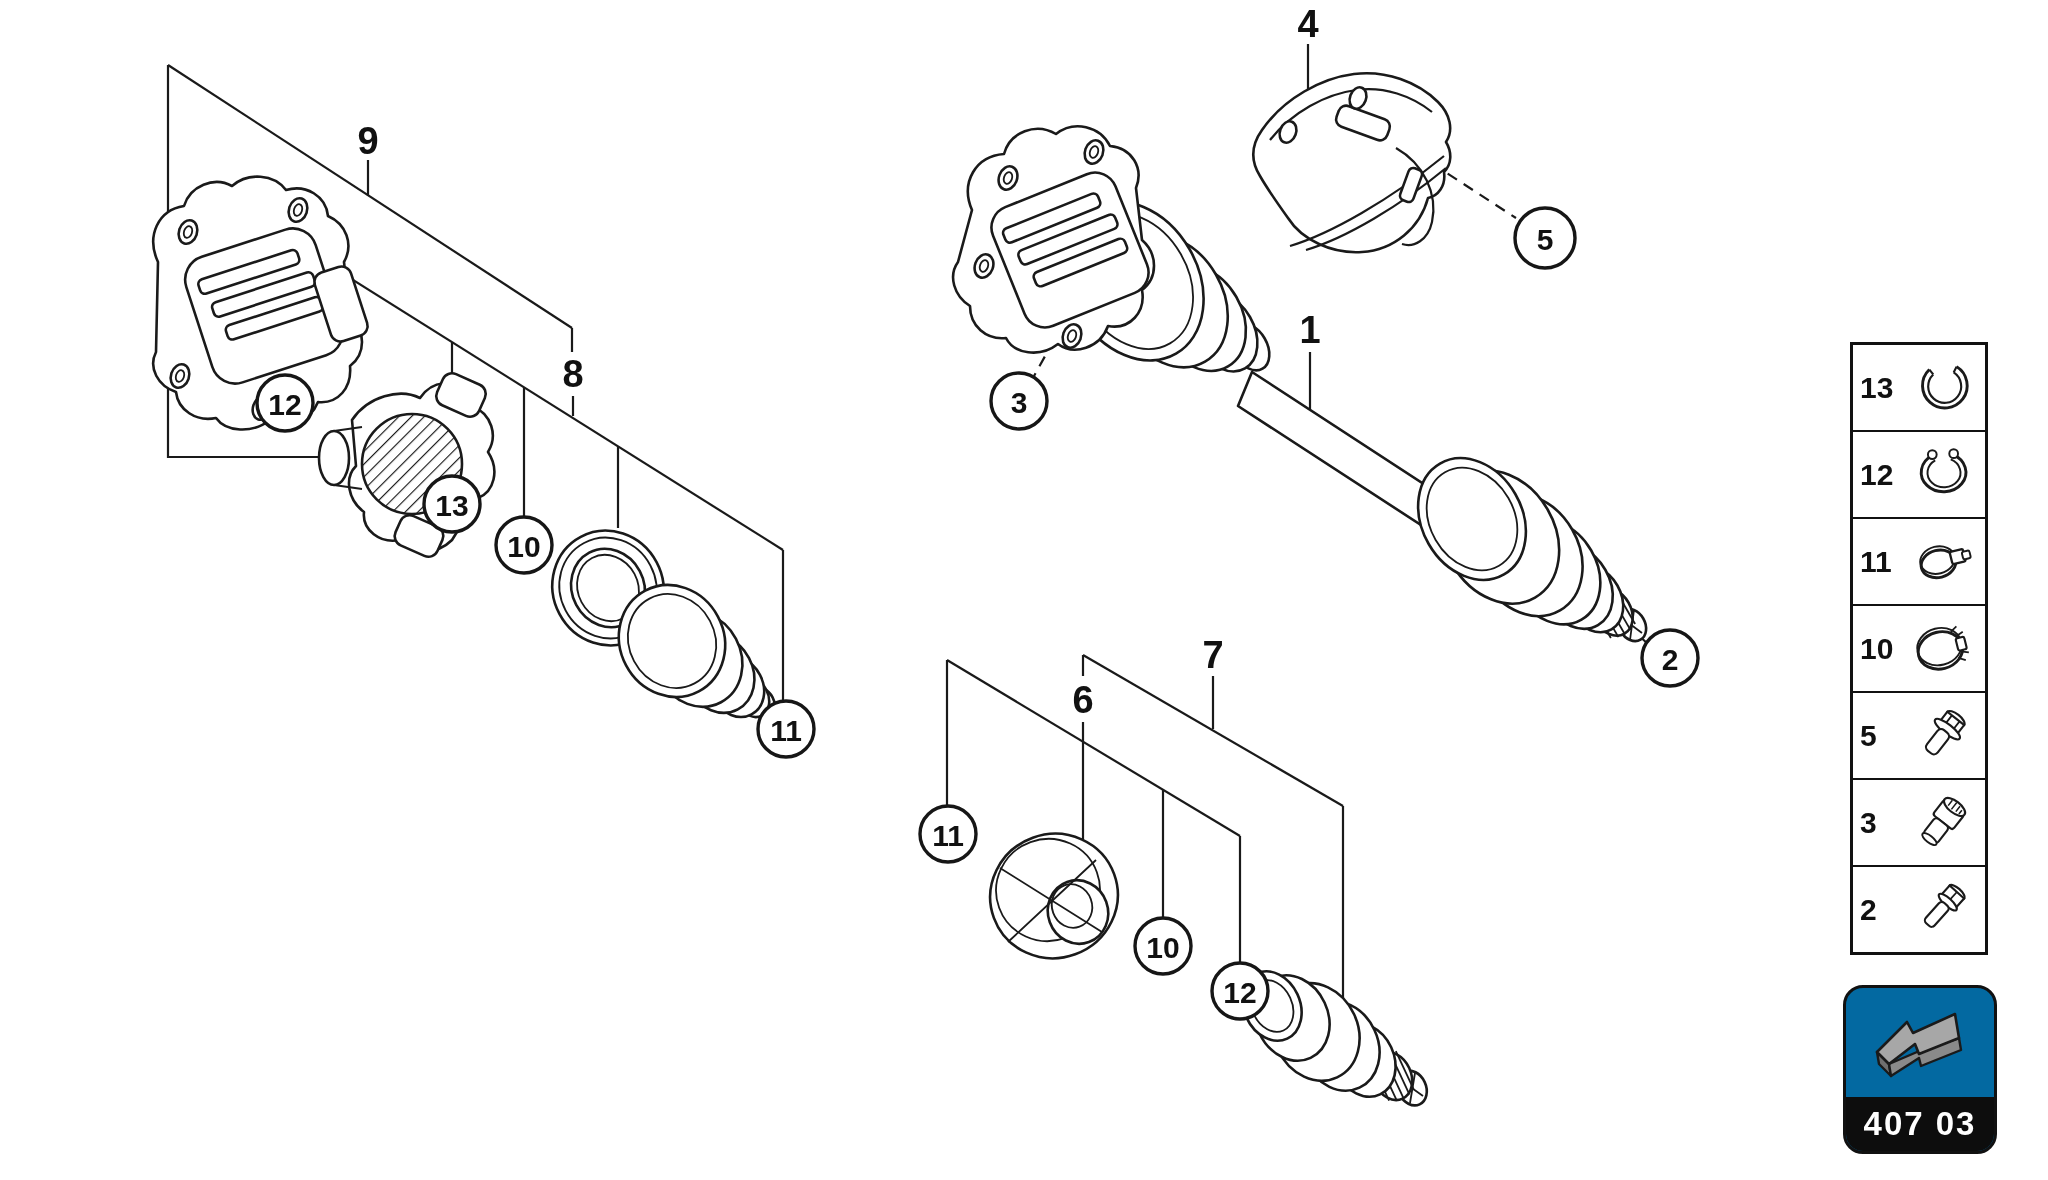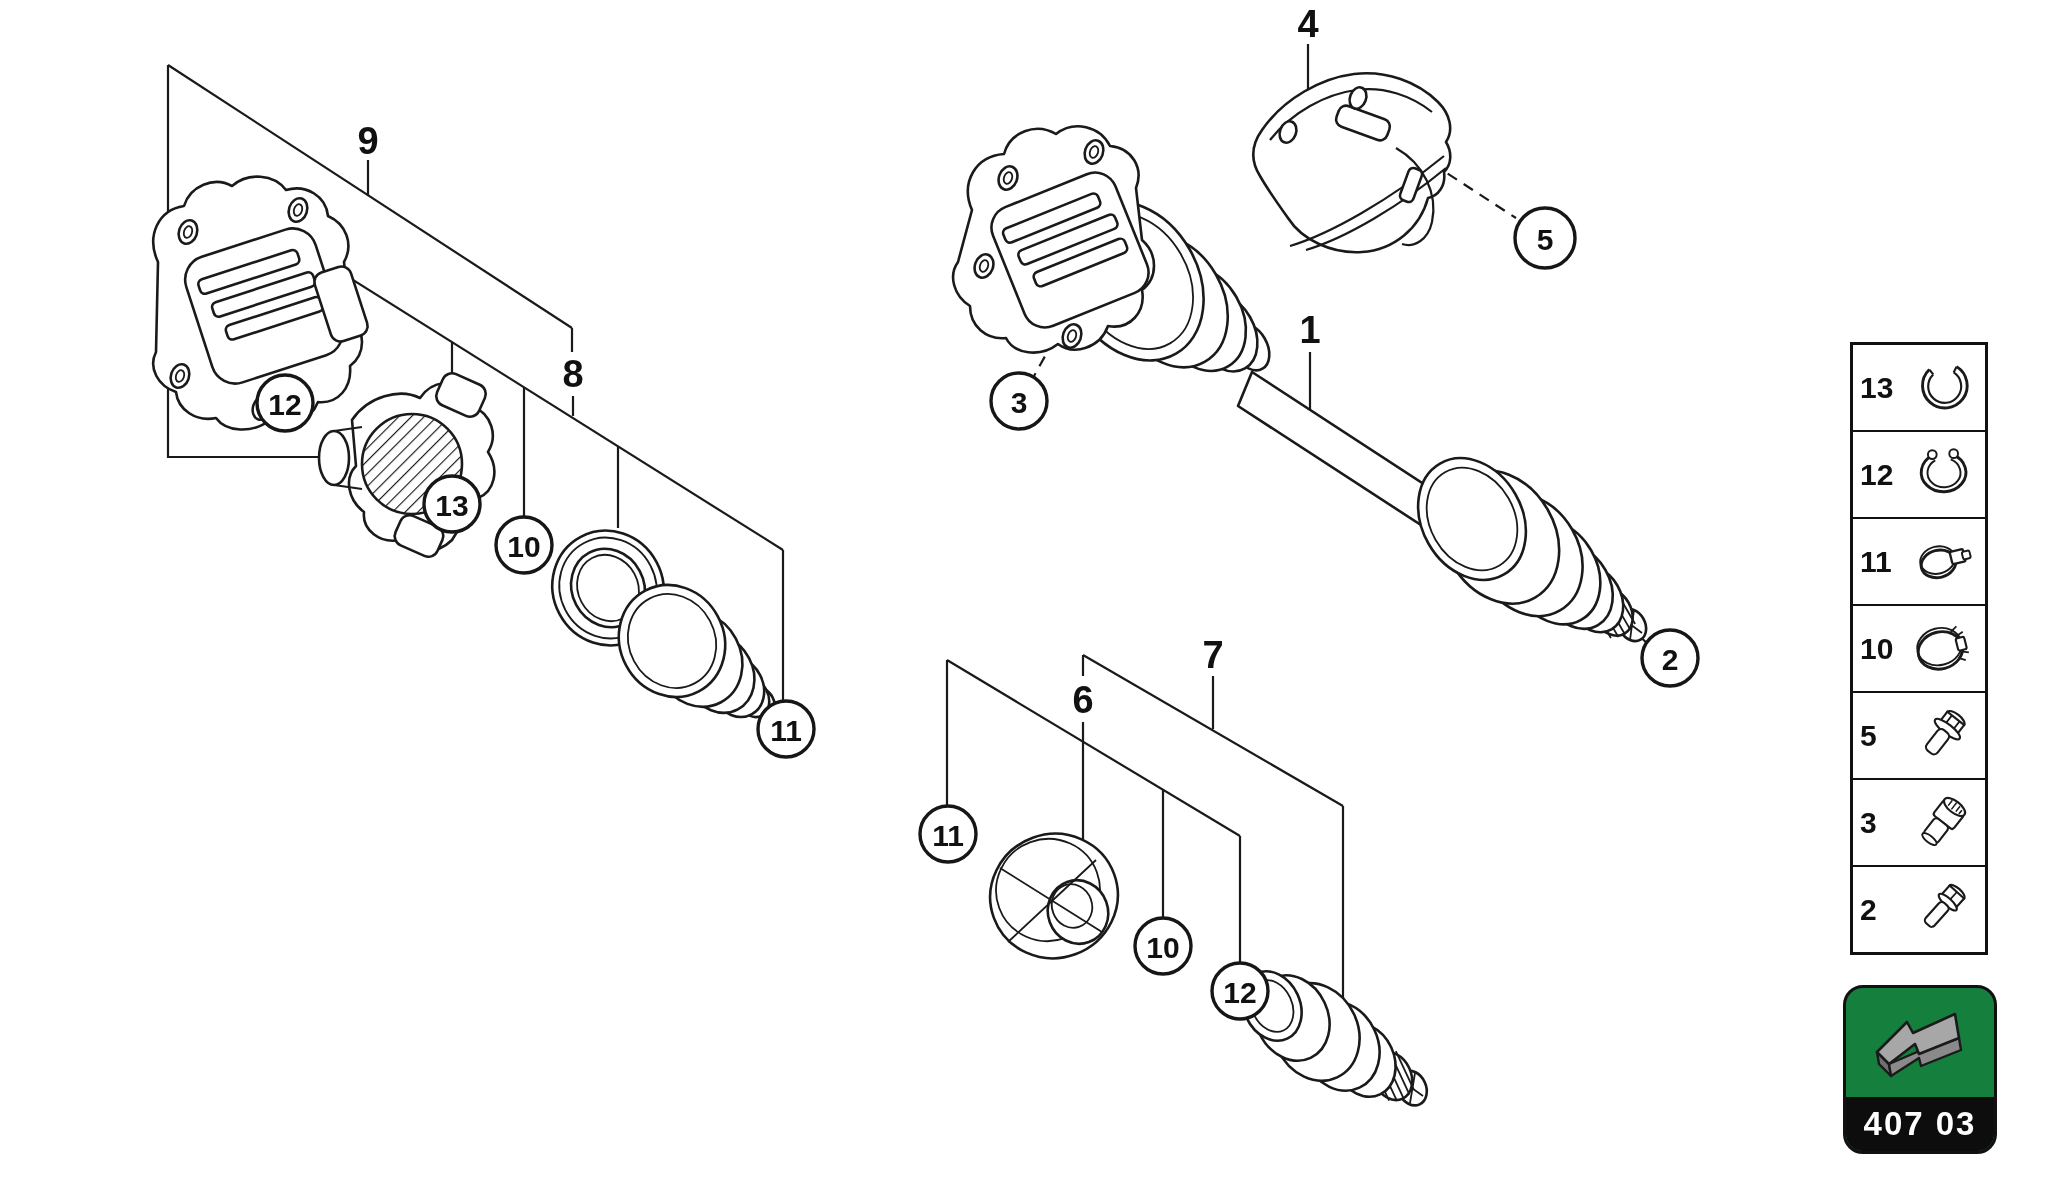--- a/index.html
+++ b/index.html
@@ -14,21 +14,21 @@
   .cnum{font:bold 30px "Liberation Sans",sans-serif;fill:#111;text-anchor:middle;dominant-baseline:central;}
   .ccirc{fill:#fff;stroke:#161616;stroke-width:3.4px;}
   
   .sidebar{position:absolute;left:1850px;top:342px;width:132px;border:3px solid #111;background:#fff;}
   .s-row{height:85px;display:flex;align-items:center;gap:4px;padding-left:7px;border-bottom:2.5px solid #111;}
   .s-row:last-child{border-bottom:none;}
   .s-num{font-weight:bold;font-size:30px;color:#111;width:44px;flex:0 0 auto;}
   .s-ico{flex:0 0 auto;}
   
   .footer-box{position:absolute;left:1843px;top:985px;width:148px;height:163px;
-      border:3.5px solid #111;border-radius:20px;background:#15803d;overflow:hidden;
+      border:3.5px solid #111;border-radius:20px;background:#0369a1;overflow:hidden;
       display:flex;flex-direction:column;}
   .footer-arrow{flex:1;display:flex;align-items:center;justify-content:center;}
   .footer-band{height:54px;background:#0d0d0d;display:flex;align-items:center;justify-content:center;}
   .footer-band span{color:#fff;font-weight:bold;font-size:33px;letter-spacing:2px;}
 </style>
 </head>
 <body>
 
 <svg width="2048" height="1180" viewBox="0 0 2048 1180" style="position:absolute;left:0;top:0;">
   <defs>

